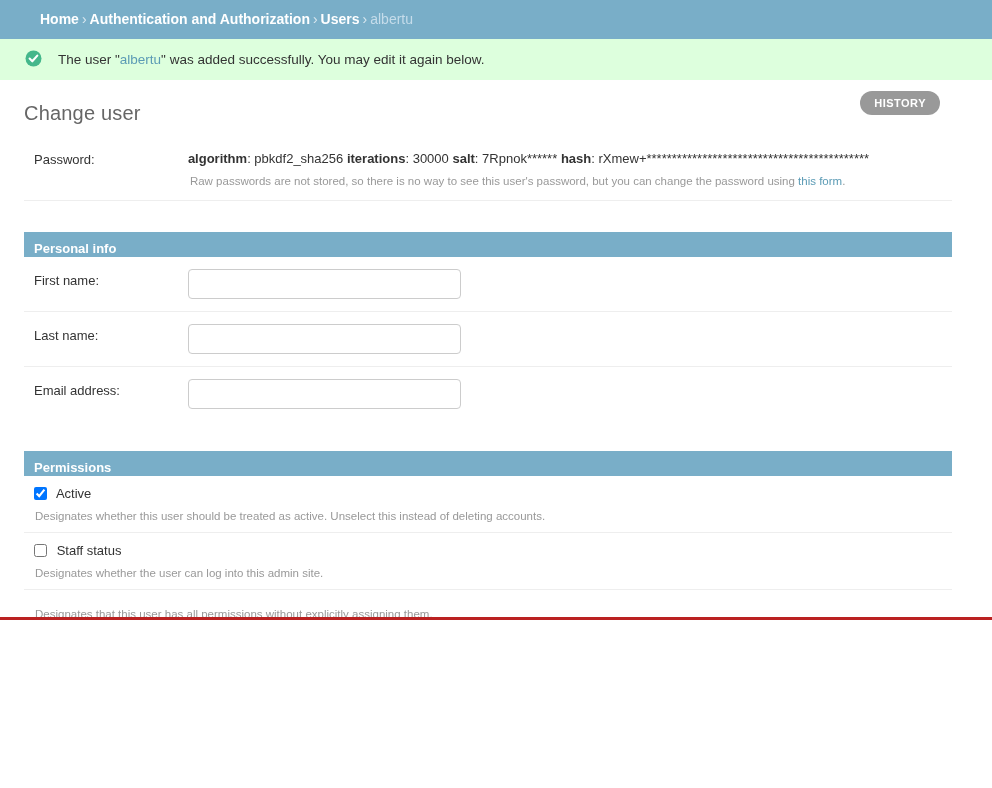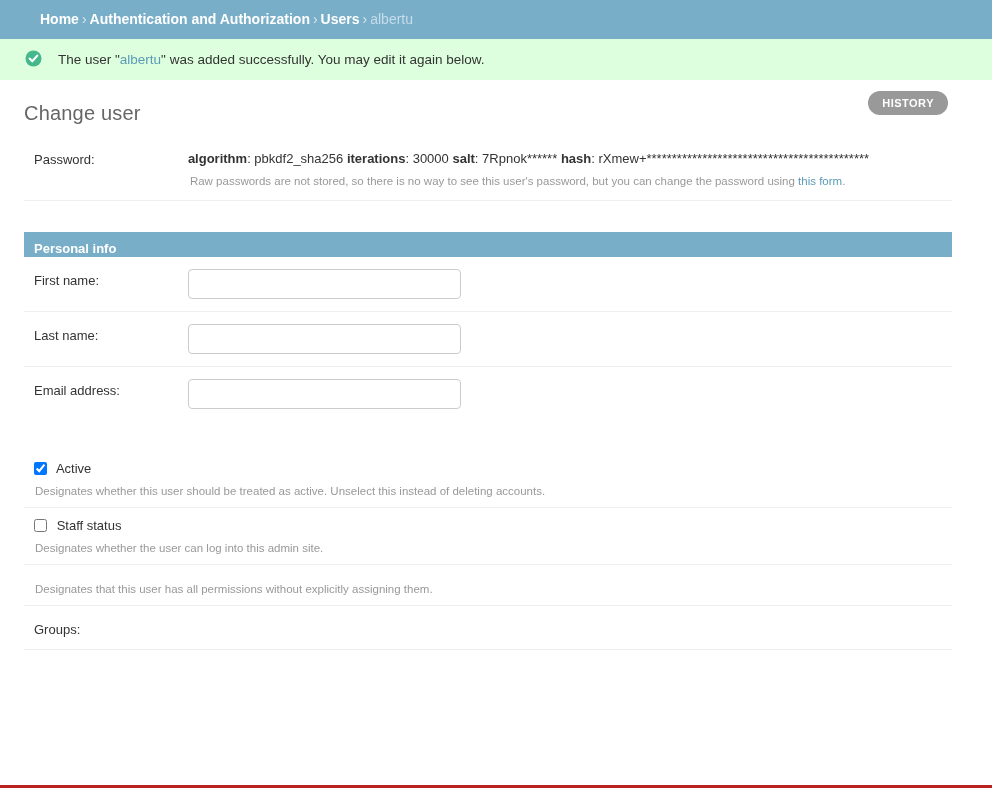--- a/index.html
+++ b/index.html
@@ -7,21 +7,21 @@
     margin: 0; padding: 0;
     width: 992px; height: 788px;
     overflow: hidden;
     background: #fff;
     font-family: "Liberation Sans", sans-serif;
     font-size: 14px;
     color: #333;
   }
   #page {
     position: relative;
-    width: 992px; height: 788px;
+    width: 992px; height: 620px;
     overflow: hidden;
     border-bottom: 3px solid #ba2121;
   }
 
   
   .breadcrumbs {
     background: #79aec8;
     padding: 10px 40px;
     color: #fff;
     font-size: 14px;
@@ -77,21 +77,21 @@
   h1.page-title {
     margin: 0;
     padding: 22px 0 8px 0;
     font-size: 20px;
     font-weight: 300;
     color: #666;
     letter-spacing: 0.2px;
   }
   .object-tools {
     position: absolute;
-    right: 4px;
+    right: 12px;
     top: 11px;
   }
   .historylink {
     display: inline-block;
     background: #999;
     color: #fff;
     font-size: 11px;
     font-weight: bold;
     letter-spacing: 0.5px;
     text-transform: uppercase;
@@ -254,20 +254,21 @@
 
       <div class="form-row no-border">
         <label class="fieldlabel">Email address:</label>
         <div class="field-col">
           <input class="textinput" type="text" value="" style="">
         </div>
       </div>
     </div>
 
     <div class="module">
+      <h2>Permissions</h2>
 
       <div class="form-row checkbox-row">
         <div class="checkbox-line">
           <input type="checkbox" id="cb-active" checked="" style="">
           <label for="cb-active">Active</label>
         </div>
         <span class="helptext">Designates whether this user should be treated as active. Unselect this instead of deleting accounts.</span>
       </div>
 
       <div class="form-row checkbox-row">

